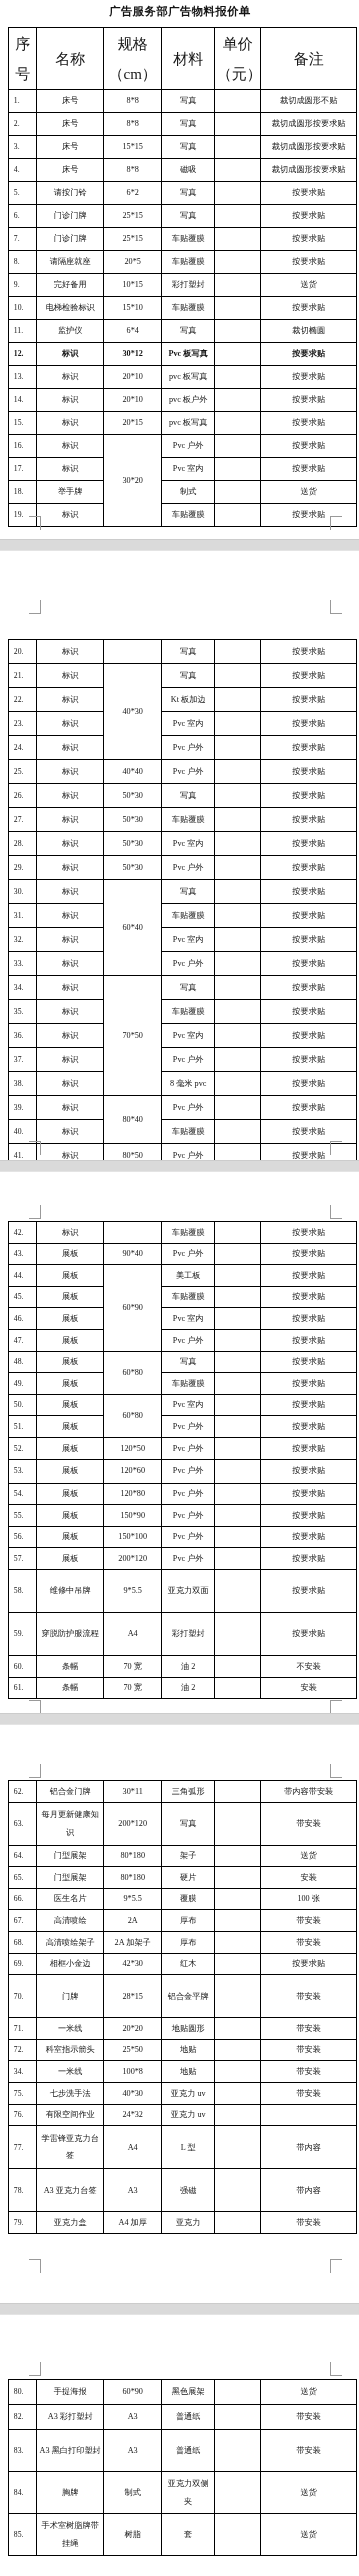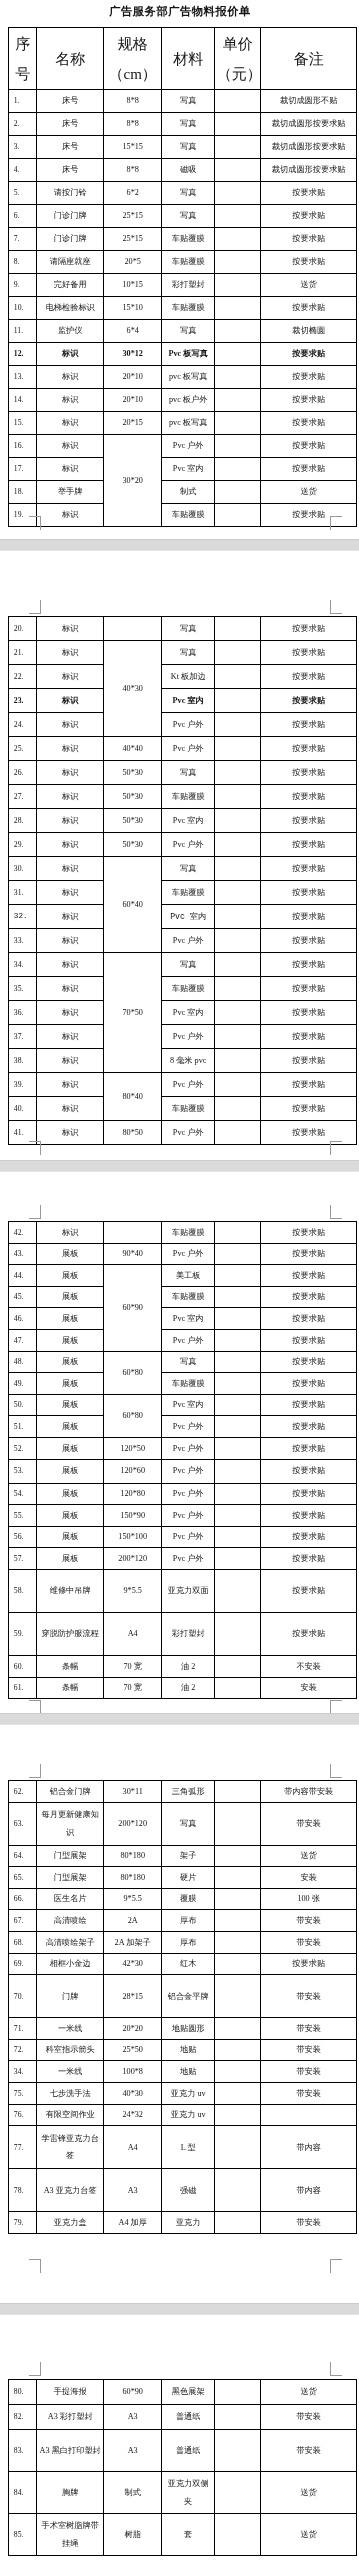--- a/index.html
+++ b/index.html
@@ -198,21 +198,21 @@
           <td class="c-no">19.</td>
           <td class="c-name">标识</td>
           <td class="c-material">车贴覆膜</td>
           <td class="c-price"></td>
           <td class="c-remark">按要求贴</td>
         </tr>
       </tbody>
     </table>
     <div class="mk" style="left: 29px; top: 516px; border-right: 0.5px solid rgb(153, 153, 153); border-top: 0.5px solid rgb(153, 153, 153);"></div>
     <div class="mk" style="left: 330px; top: 516px; border-left: 0.5px solid rgb(153, 153, 153); border-top: 0.5px solid rgb(153, 153, 153);"></div>
-    <table class="qtable" style="top: 616px; left: 8.2px; width: 349px;">
+    <table class="qtable" style="top: 639px; left: 8.2px; width: 349px;">
       <colgroup>
         <col style="width: 28px;">
         <col style="width: 67px;">
         <col style="width: 58px;">
         <col style="width: 53px;">
         <col style="width: 46px;">
         <col style="width: 96px;">
       </colgroup>
       <tbody>
         <tr style="height: 24px;">
@@ -231,21 +231,21 @@
           <td class="c-price"></td>
           <td class="c-remark">按要求贴</td>
         </tr>
         <tr style="height: 24px;">
           <td class="c-no">22.</td>
           <td class="c-name">标识</td>
           <td class="c-material">Kt 板加边</td>
           <td class="c-price"></td>
           <td class="c-remark">按要求贴</td>
         </tr>
-        <tr style="height: 24px; font-weight: bold;">
+        <tr style="height: 24px;">
           <td class="c-no">23.</td>
           <td class="c-name">标识</td>
           <td class="c-material">Pvc 室内</td>
           <td class="c-price"></td>
           <td class="c-remark">按要求贴</td>
         </tr>
         <tr style="height: 24px;">
           <td class="c-no">24.</td>
           <td class="c-name">标识</td>
           <td class="c-material">Pvc 户外</td>
@@ -300,21 +300,21 @@
           <td class="c-price"></td>
           <td class="c-remark">按要求贴</td>
         </tr>
         <tr style="height: 24px;">
           <td class="c-no">31.</td>
           <td class="c-name">标识</td>
           <td class="c-material">车贴覆膜</td>
           <td class="c-price"></td>
           <td class="c-remark">按要求贴</td>
         </tr>
-        <tr style="height: 24px; font-family: Liberation Mono, monospace;">
+        <tr style="height: 24px;">
           <td class="c-no">32.</td>
           <td class="c-name">标识</td>
           <td class="c-material">Pvc 室内</td>
           <td class="c-price"></td>
           <td class="c-remark">按要求贴</td>
         </tr>
         <tr style="height: 24px;">
           <td class="c-no">33.</td>
           <td class="c-name">标识</td>
           <td class="c-material">Pvc 户外</td>

